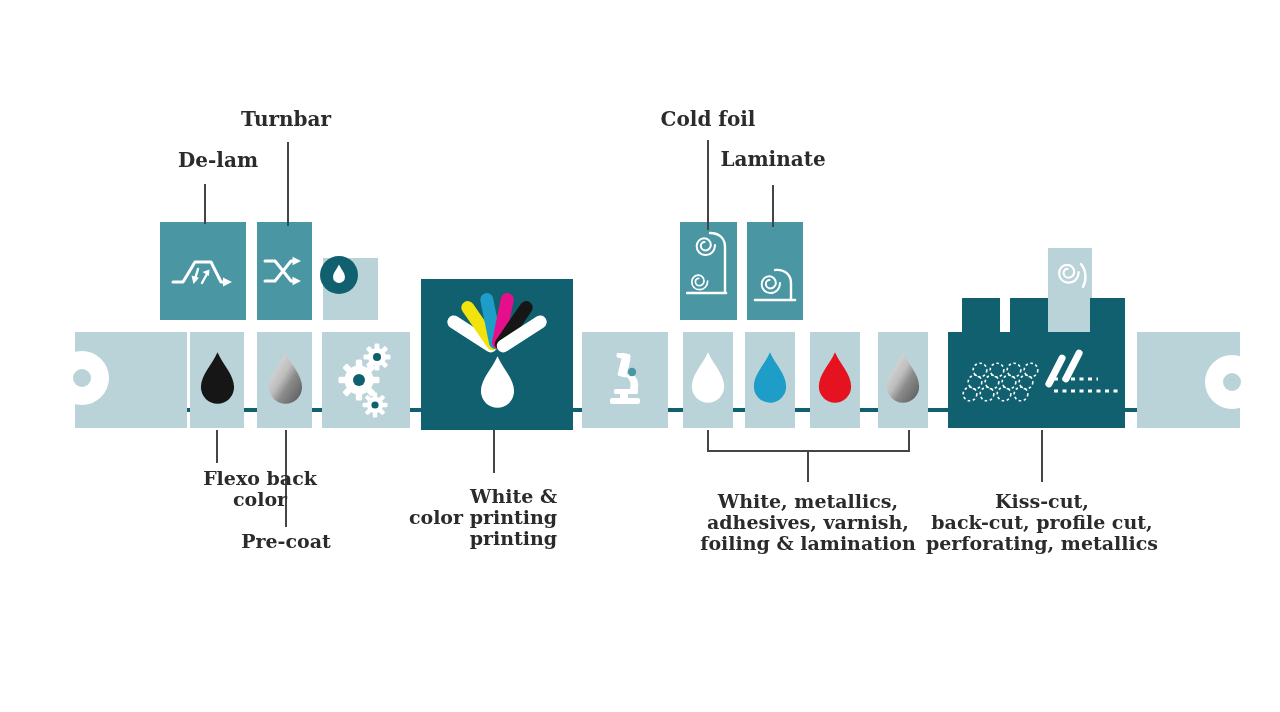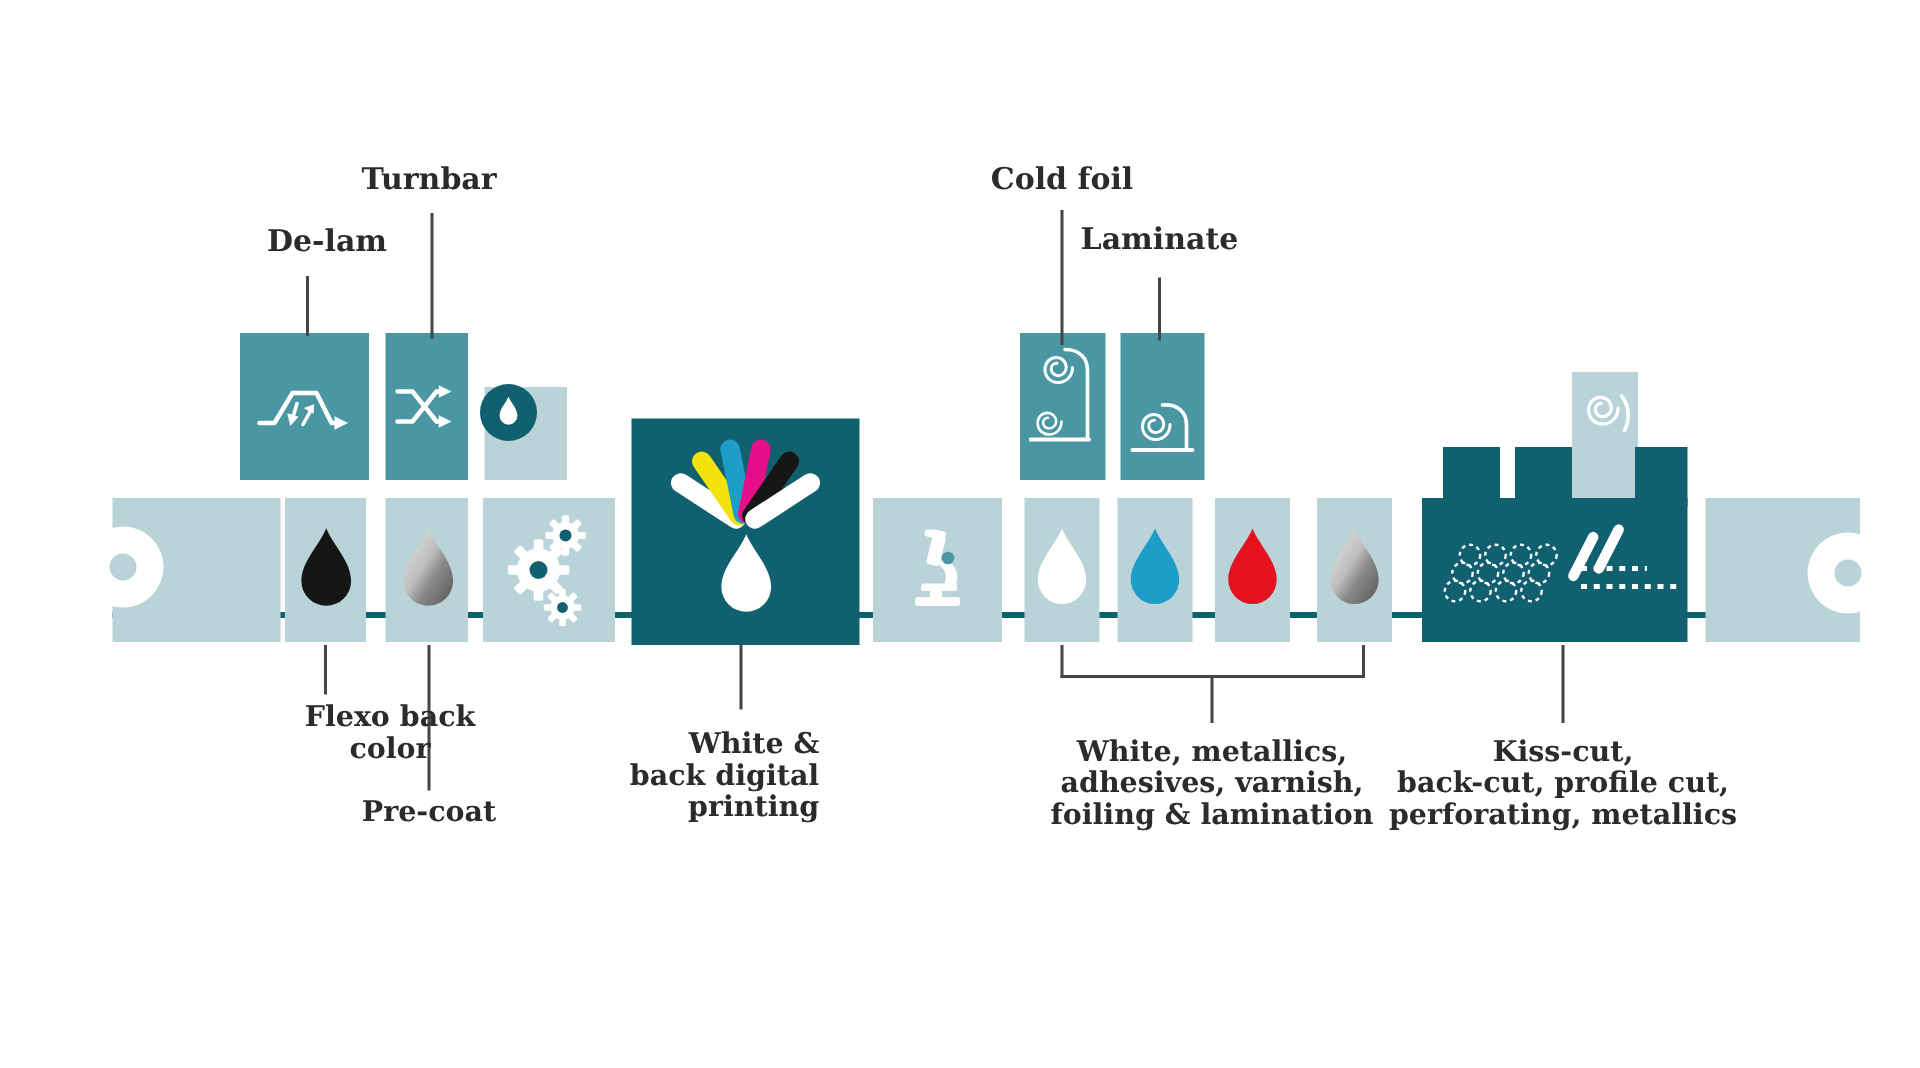--- a/index.html
+++ b/index.html
@@ -255,21 +255,21 @@
   <div class="toplbl" style="left:708px;top:107px;">Cold foil</div>
   <div class="toplbl" style="left:773px;top:147px;">Laminate</div>
 
   <div class="botlbl" style="left:217px;top:468px;margin-left:43px;">
     <div>Flexo back</div>
     <div>color</div>
   </div>
   <div class="botlbl" style="left:286px;top:531px;">Pre-coat</div>
   <div class="botlbl" style="left:483px;top:486px;text-align:right;">
     <div>White &amp;</div>
-    <div>back digital</div>
+    <div>color printing</div>
     <div>printing</div>
   </div>
   <div class="botlbl" style="left:808px;top:491px;">
     <div>White, metallics,</div>
     <div>adhesives, varnish,</div>
     <div>foiling &amp; lamination</div>
   </div>
   <div class="botlbl" style="left:1042px;top:491px;">
     <div>Kiss-cut,</div>
     <div>back-cut, profile cut,</div>

